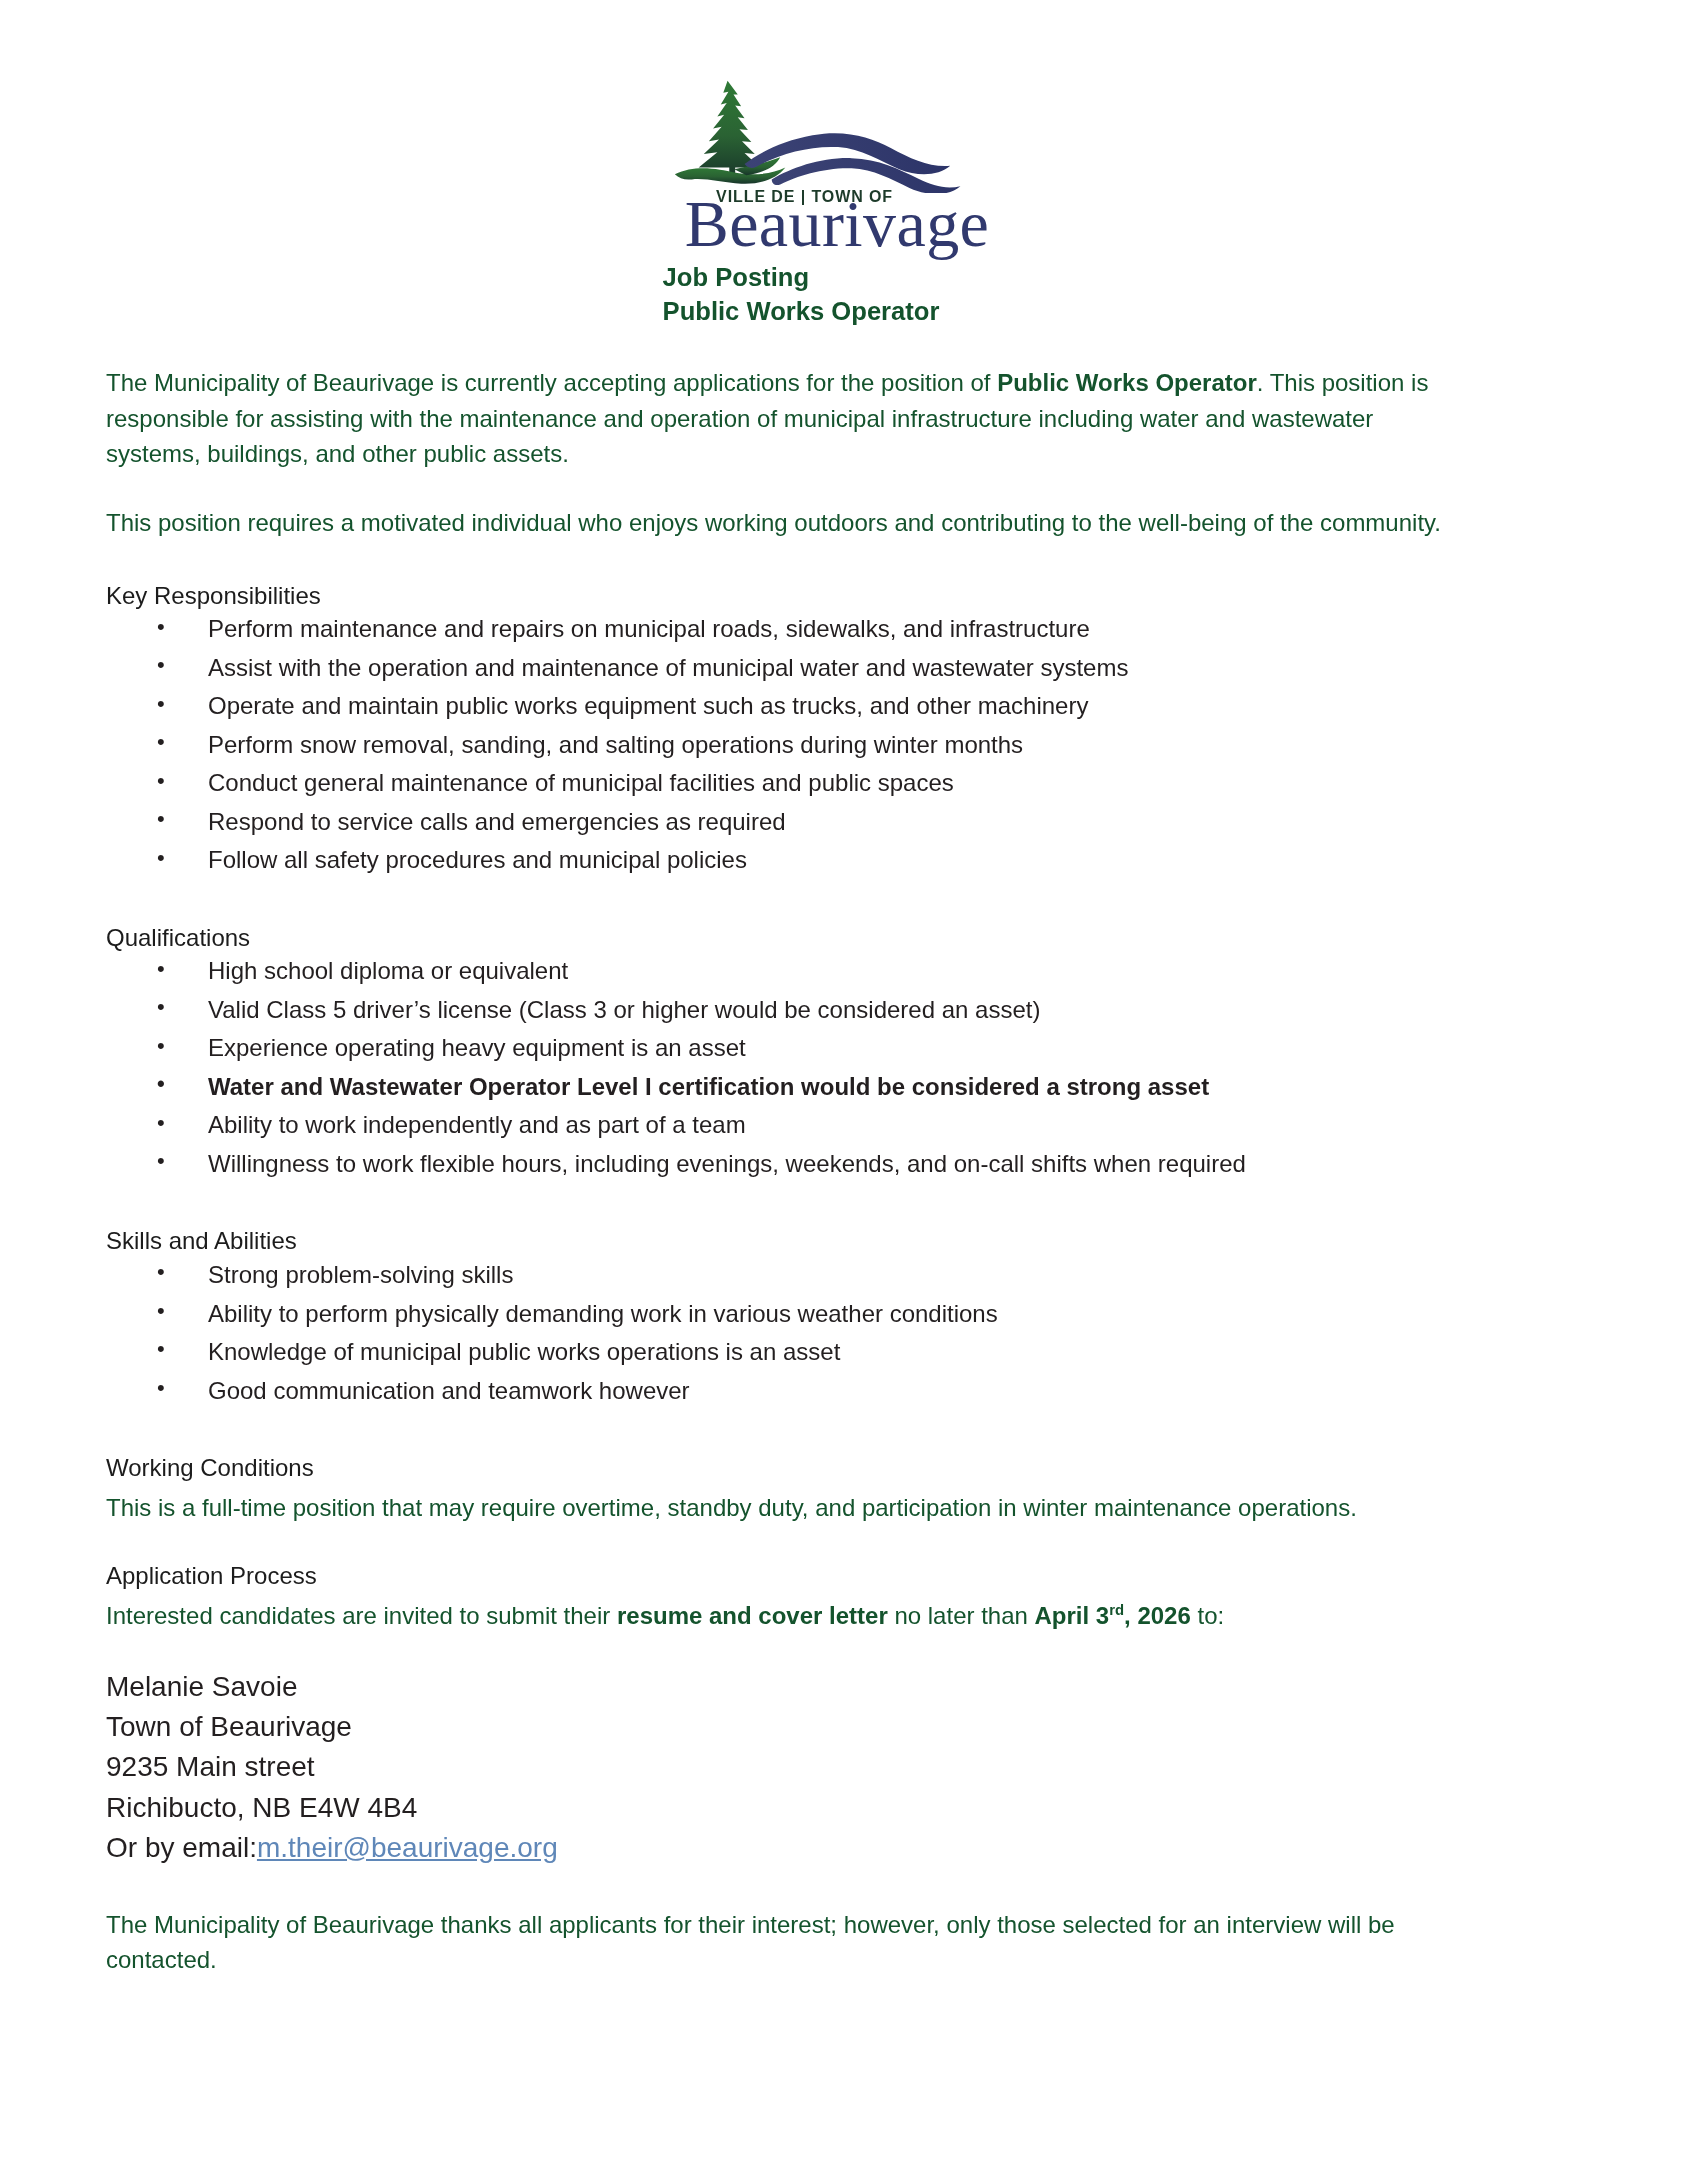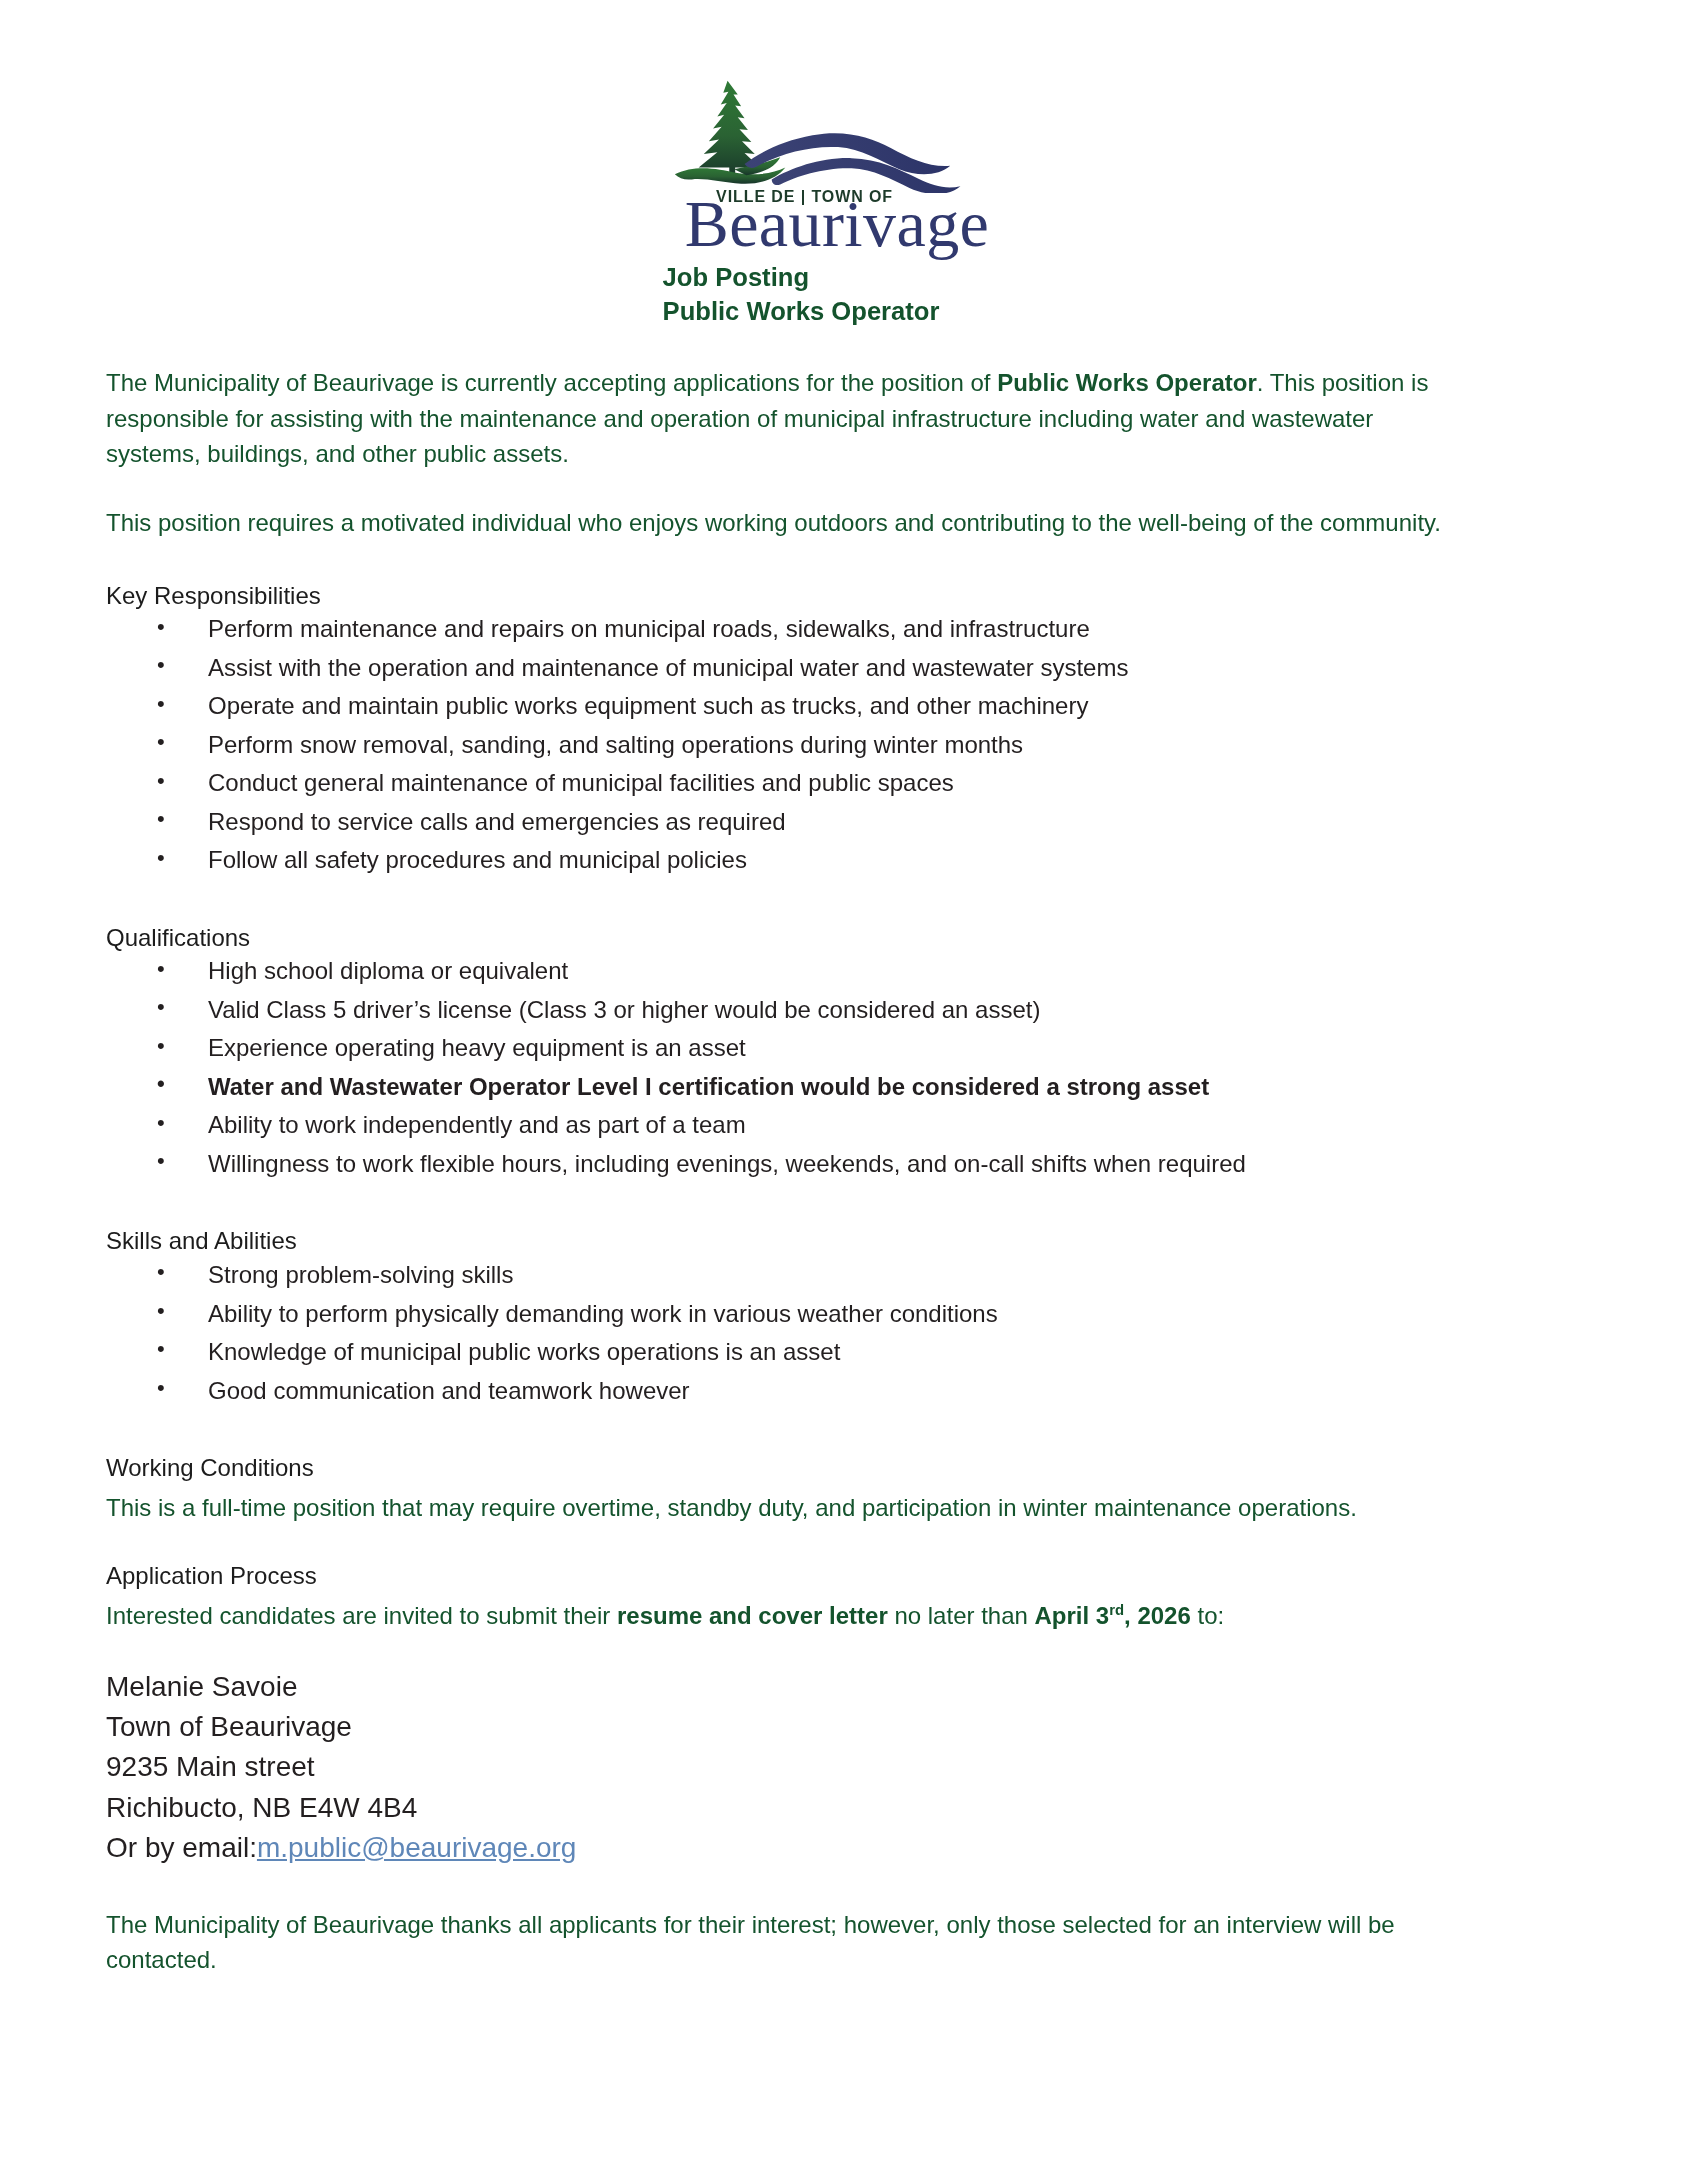--- a/index.html
+++ b/index.html
@@ -280,21 +280,21 @@
     <h2 class="section-heading">Application Process</h2>
     <p class="para"><span>Interested candidates are invited to submit their </span><strong>resume and cover letter</strong><span> no later than </span><strong><span>April 3</span><sup class="ordinal">rd</sup><span>, 2026</span></strong><span> to:</span></p>
 
     <div class="gap-md"></div>
 
     <div>
       <div class="addr-line">Melanie Savoie</div>
       <div class="addr-line">Town of Beaurivage</div>
       <div class="addr-line">9235 Main street</div>
       <div class="addr-line">Richibucto, NB E4W 4B4</div>
-      <div class="addr-line"><span>Or by email:</span><a class="email-link" href="#">m.public@beaurivage.org</a></div>
+      <div class="addr-line"><span>Or by email:</span><a class="email-link" href="#">m.their@beaurivage.org</a></div>
     </div>
 
     <div class="gap-lg"></div>
 
     <p class="para">The Municipality of Beaurivage thanks all applicants for their interest; however, only those selected for an interview will be contacted.</p>
 
   </div>
 </div>
 
 

